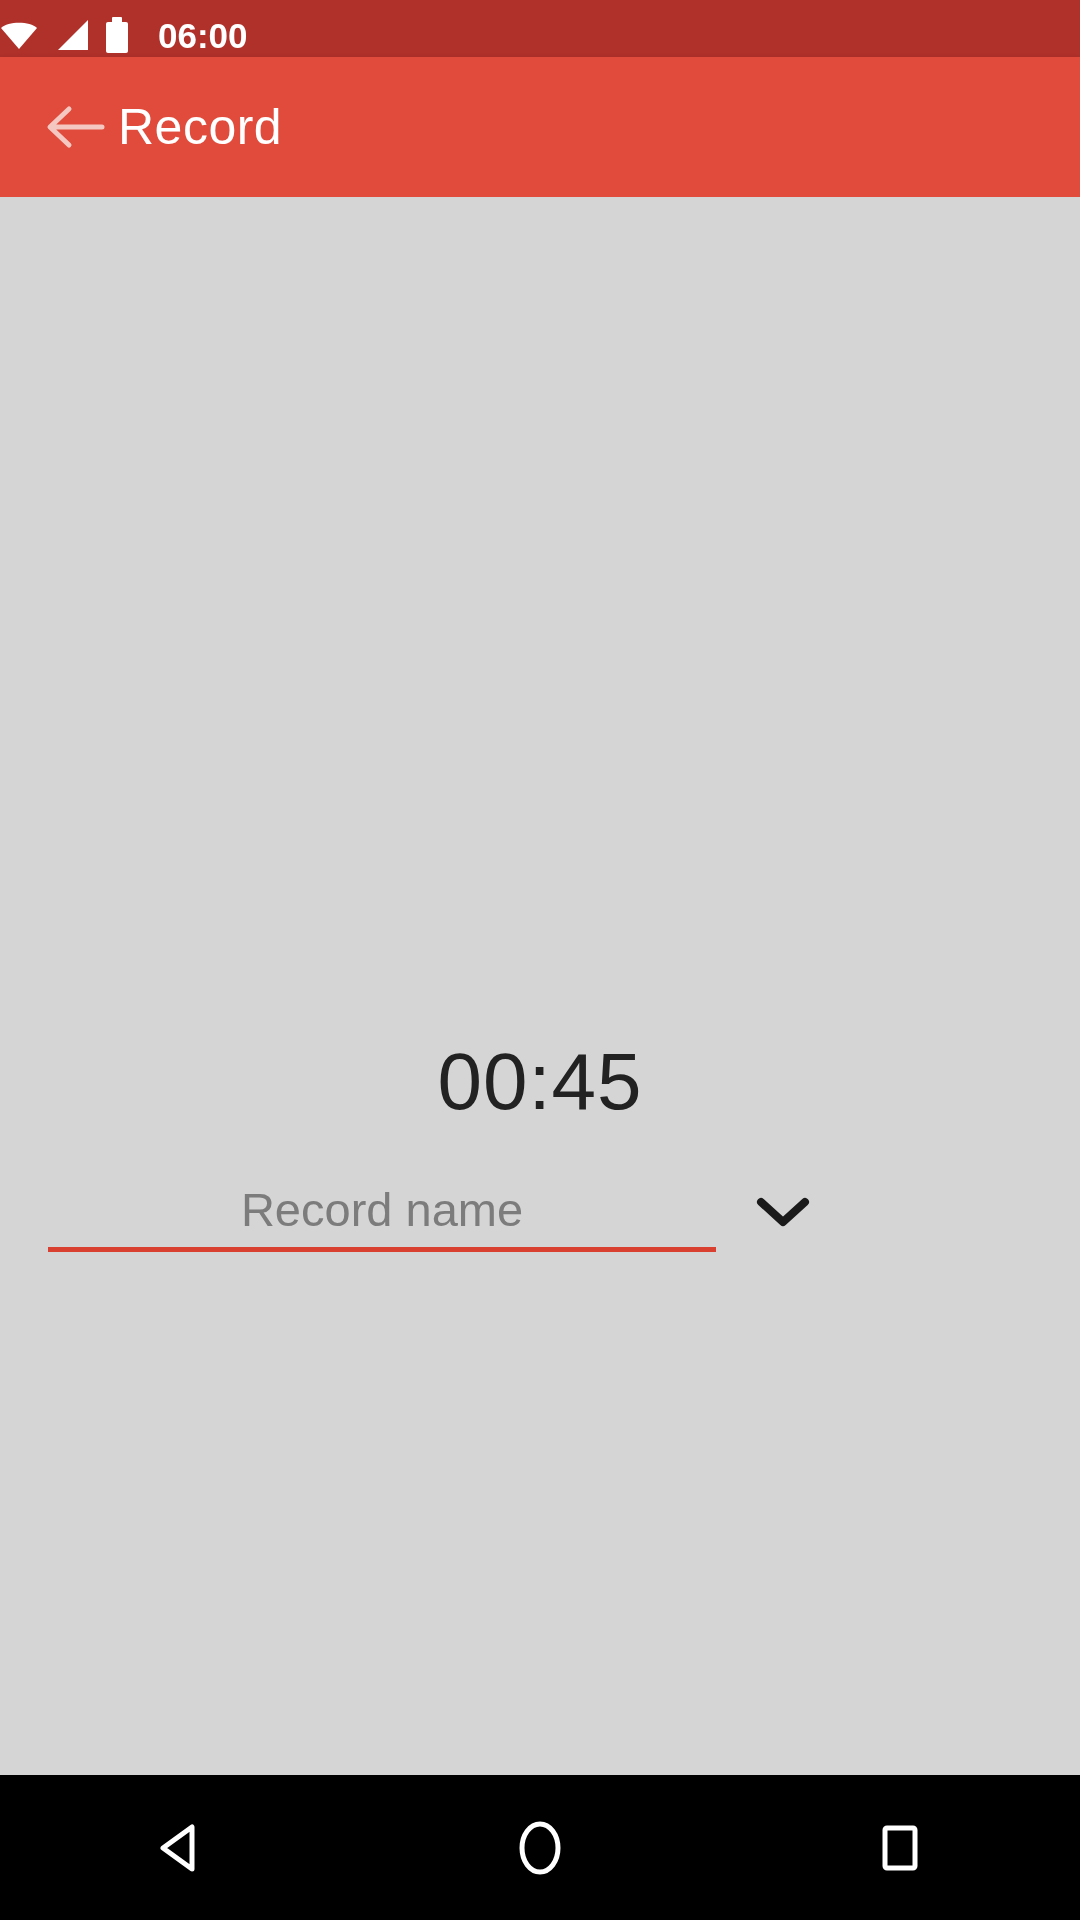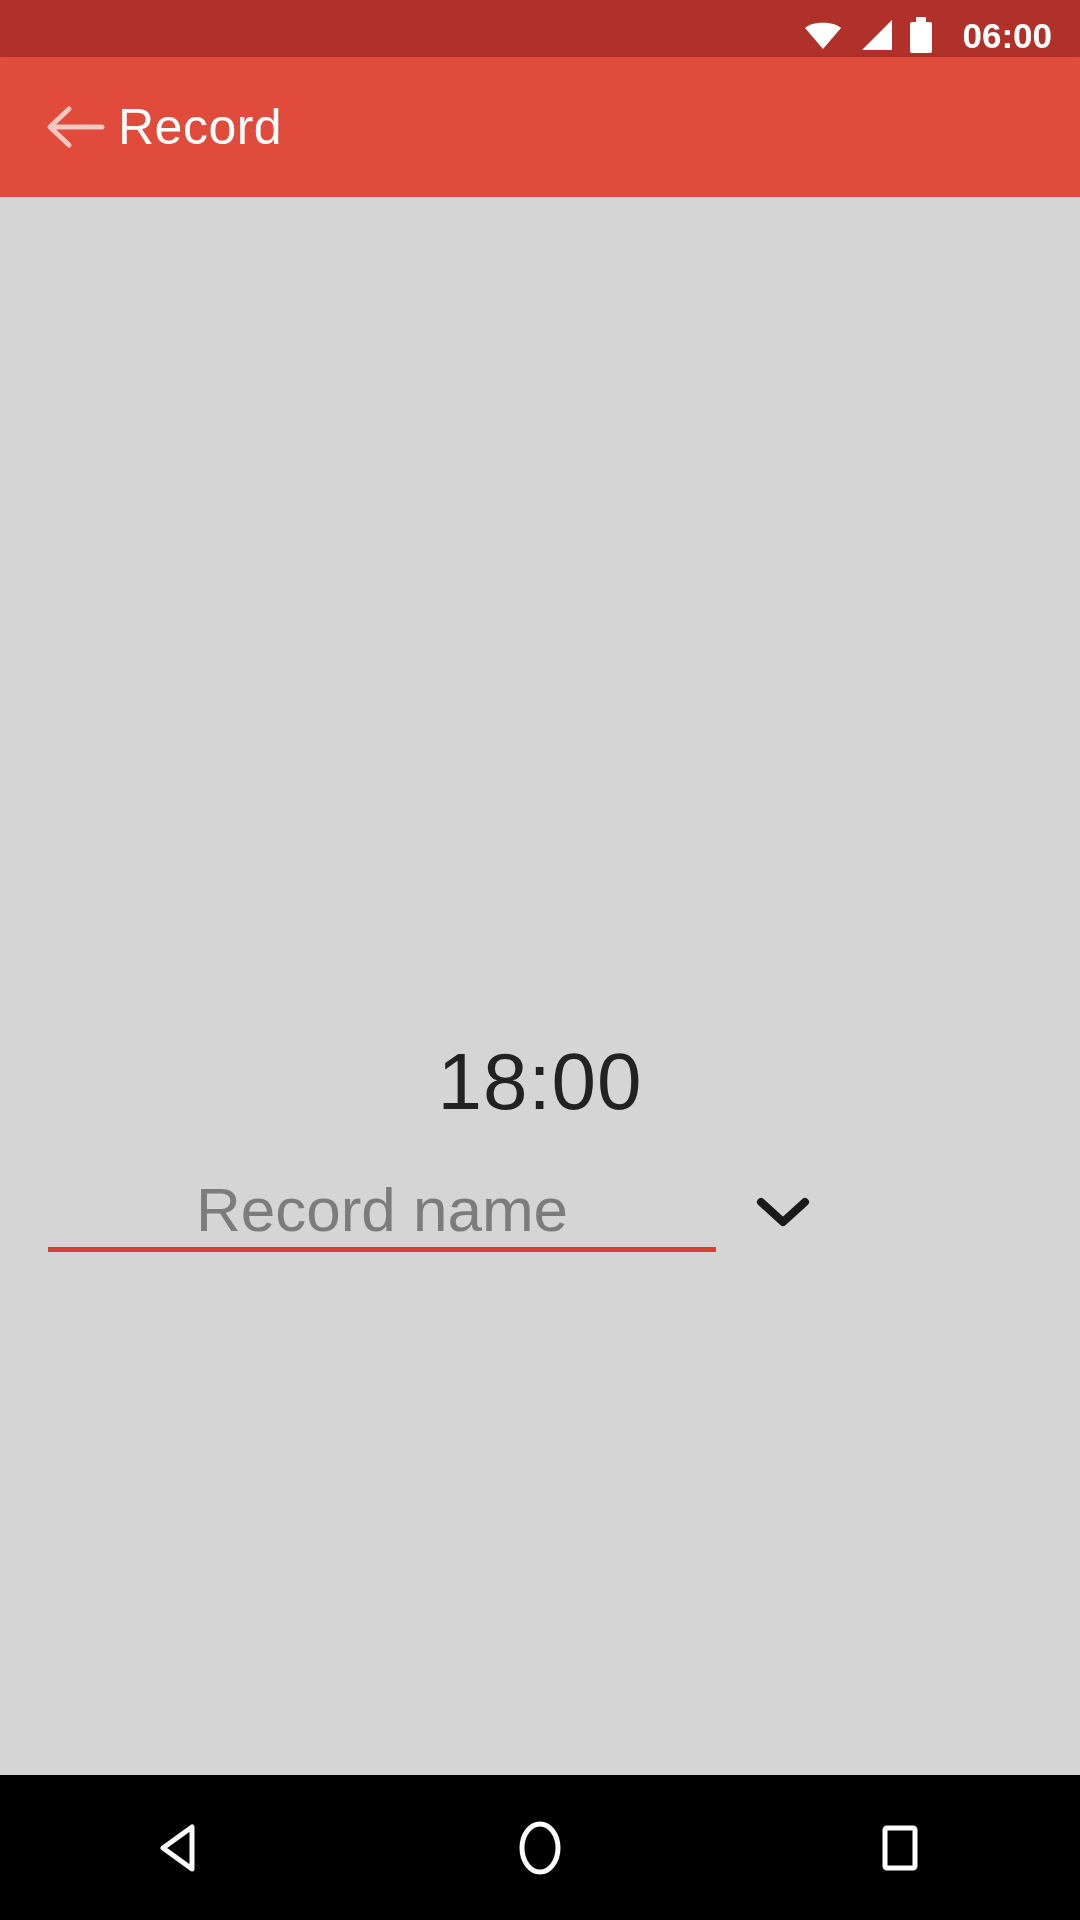--- a/index.html
+++ b/index.html
@@ -7,21 +7,21 @@
     width:1080px;height:1920px;
     background:#d5d5d5;
     font-family:"Liberation Sans", sans-serif;
     overflow:hidden;
     position:relative;
   }
   
   .statusbar{
     position:absolute;top:0;left:0;width:1080px;height:70px;
     background:#b0302a;
-    display:flex;align-items:center;justify-content:flex-end;
+    display:flex;align-items:center;justify-content:flex-start;
     padding-right:28px;box-sizing:border-box;
   }
   .status-icons{display:flex;align-items:center;gap:16px;}
   .wifi-ico{width:38px;height:30px;position:relative;}
   .wifi-ico svg{display:block;}
   .signal-ico{width:36px;height:32px;}
   .battery-ico{width:22px;height:36px;position:relative;}
   .battery-body{position:absolute;left:0;top:5px;width:22px;height:31px;background:#fff;border-radius:2px;}
   .battery-cap{position:absolute;left:6px;top:0;width:10px;height:6px;background:#fff;border-radius:1px 1px 0 0;}
   .status-time{
@@ -72,21 +72,21 @@
   .name-row{
     position:absolute;left:0;top:975px;width:1080px;height:96px;
   }
   .name-field{
     position:absolute;left:48px;top:0;width:668px;height:80px;
     border-bottom:5px solid #d9402f;
     display:flex;align-items:center;justify-content:center;
     box-sizing:border-box;
   }
   .name-field .ph{
-    color:#7c7c7c;font-size:62px;line-height:1;
+    color:#7c7c7c;font-size:47px;line-height:1;
   }
   .chevron-btn{
     position:absolute;left:733px;top:0;width:100px;height:80px;
     display:flex;align-items:center;justify-content:center;cursor:pointer;
   }
   
   .navbar{
     position:absolute;left:0;top:1775px;width:1080px;height:145px;
     background:#000000;display:flex;align-items:center;justify-content:space-around;
   }
@@ -120,21 +120,21 @@
     <svg width="60" height="48" viewBox="0 0 60 48">
       <path d="M57 24 L6 24 M24 6 L5 24 L24 42" stroke="#f4c8c0" stroke-width="5" fill="none" stroke-linecap="round" stroke-linejoin="round"></path>
     </svg>
   </div>
   <div class="appbar-title">Record</div>
 </div>
 
 <div class="content">
 
 
-  <div class="timer">18:00</div>
+  <div class="timer">00:45</div>
 
   <div class="name-row">
     <div class="name-field">
       <span class="ph">Record name</span>
     </div>
     <div class="chevron-btn">
       <svg width="54" height="36" viewBox="0 0 54 36">
         <path d="M5 8 L27 28 L49 8" stroke="#1a1a1a" stroke-width="8" fill="none" stroke-linecap="round" stroke-linejoin="round"></path>
       </svg>
     </div>

